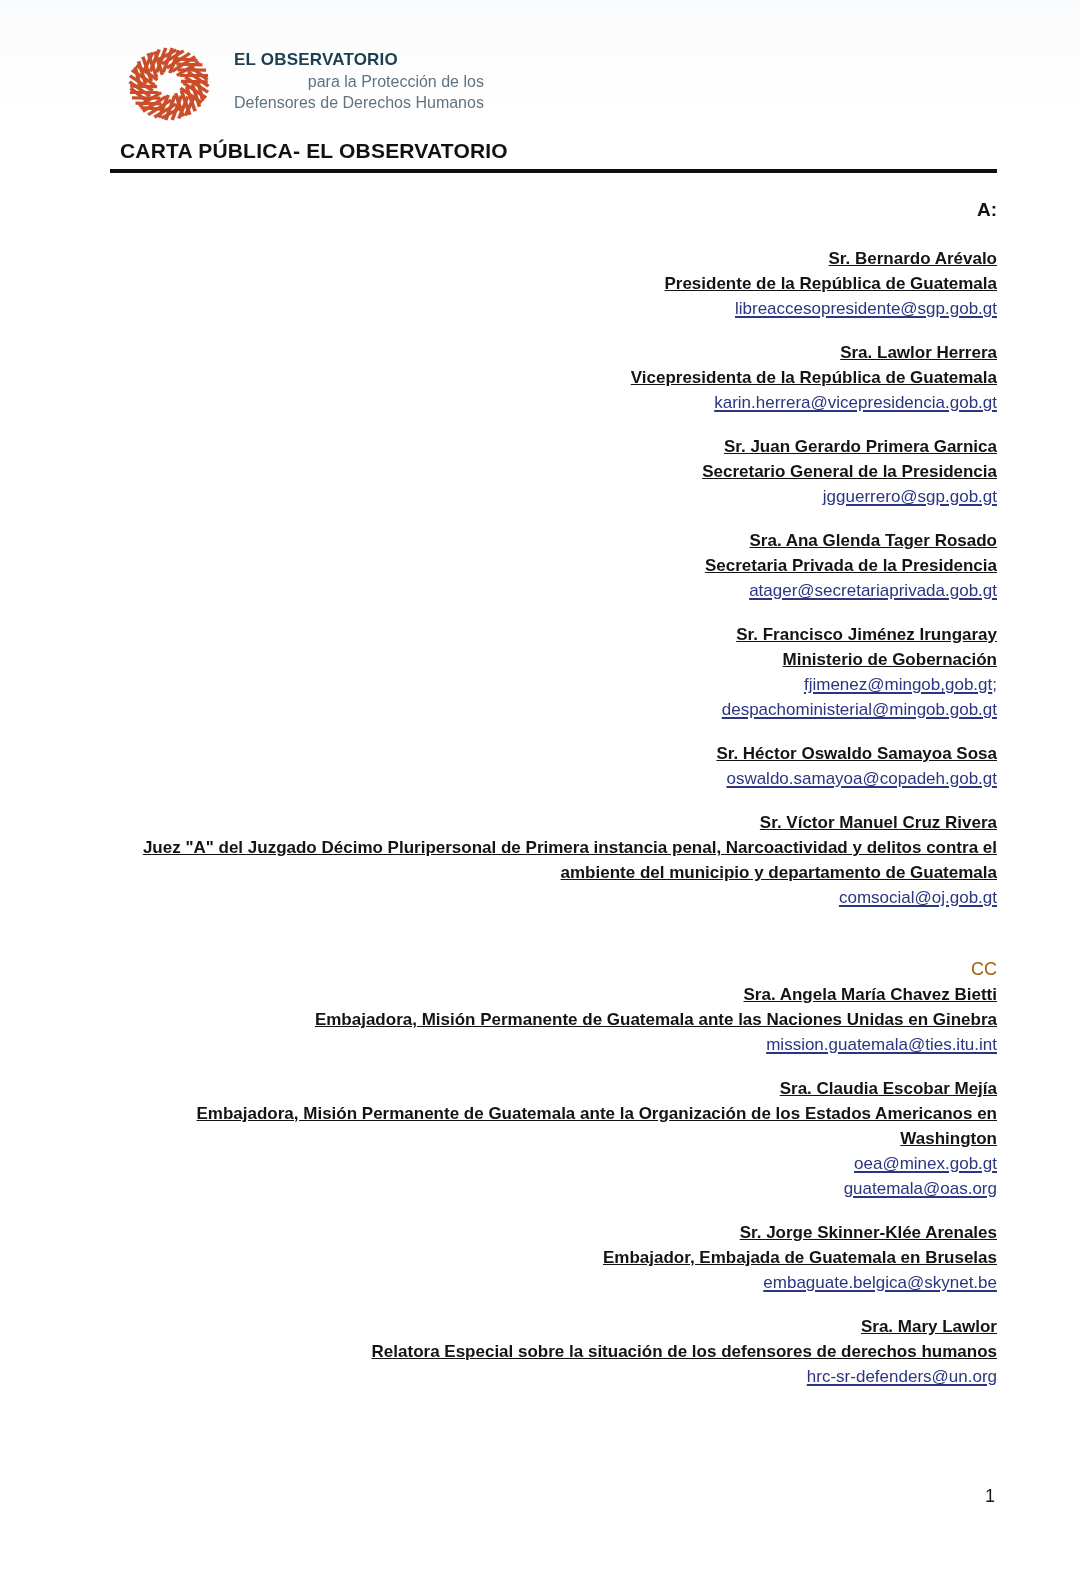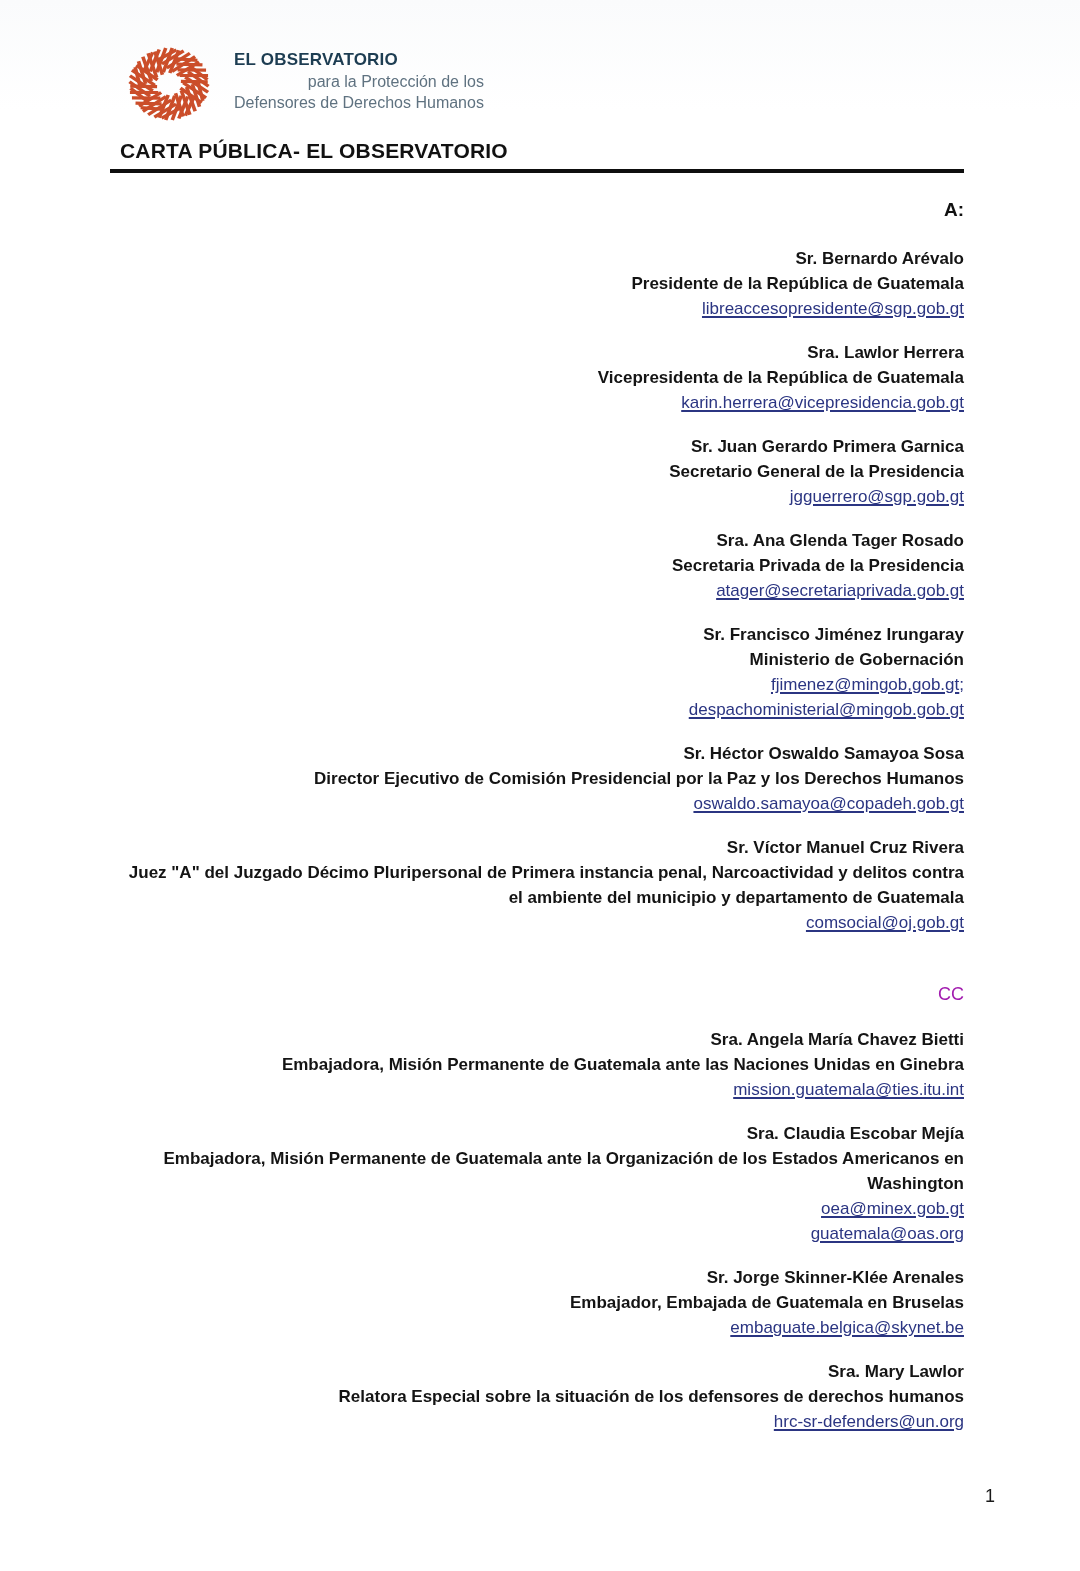--- a/index.html
+++ b/index.html
@@ -14,21 +14,21 @@
   body{
     width:1080px;height:1571px;
     background:linear-gradient(180deg,#fafbfc 0%,#ffffff 7%) #fff;
     font-family:"Liberation Sans", sans-serif;
     color:var(--text);
     position:relative;
     overflow:hidden;
   }
   .page{
     width:1080px;height:1571px;
-    padding:40px 116px 0 112px;
+    padding:40px 83px 0 112px;
     position:relative;
   }
   
   .letterhead{
     display:flex;align-items:flex-start;gap:16px;
     margin-left:8px;
   }
   .logo{flex:0 0 auto;}
   .org-text{margin-top:9px;}
   .org-name{
@@ -48,29 +48,29 @@
     border:none;height:4px;background:#0e0e0e;
     margin:5px 0 0 -2px;
   }
   
   .recipients{text-align:right;}
   .to-label{
     font-size:19px;font-weight:bold;color:#111;
     margin-top:24px;line-height:26px;
   }
   .cc-label{
-    font-size:18px;font-weight:normal;color:#a21caf;
-    margin-top:47px;margin-bottom:20px;line-height:25px;
+    font-size:18px;font-weight:normal;color:#a16207;
+    margin-top:47px;line-height:25px;
   }
   #to-list{margin-top:23px;}
   .recipient{
     font-size:17px;line-height:25px;
     margin-bottom:19px;
   }
-  .r-name,.r-title{font-weight:bold;color:var(--text);}
+  .r-name,.r-title{font-weight:bold;color:var(--text);text-decoration:underline;}
   .r-email{font-weight:normal;}
   .email-link{
     color:var(--link);
     text-decoration:underline;
     text-underline-offset:2px;
     text-decoration-thickness:1.5px;
     cursor:pointer;
   }
   .email-suffix{color:var(--link);text-decoration:none;}
   
@@ -139,21 +139,20 @@
           <div class="r-email"><a class="email-link" href="#">atager@secretariaprivada.gob.gt</a></div>
         </div>
         <div class="recipient">
           <div class="r-name">Sr. Francisco Jiménez Irungaray</div>
           <div class="r-title">Ministerio de Gobernación</div>
           <div class="r-email"><a class="email-link" href="#">fjimenez@mingob,gob.gt</a><span class="email-suffix">;</span></div>
           <div class="r-email"><a class="email-link" href="#">despachoministerial@mingob.gob.gt</a></div>
         </div>
         <div class="recipient">
           <div class="r-name">Sr. Héctor Oswaldo Samayoa Sosa</div>
-          <div class="r-title">Director Ejecutivo de Comisión Presidencial por la Paz y los Derechos Humanos</div>
           <div class="r-email"><a class="email-link" href="#">oswaldo.samayoa@copadeh.gob.gt</a></div>
         </div>
         <div class="recipient">
           <div class="r-name">Sr. Víctor Manuel Cruz Rivera</div>
           <div class="r-title">Juez "A" del Juzgado Décimo Pluripersonal de Primera instancia penal, Narcoactividad y delitos contra el ambiente del municipio y departamento de Guatemala</div>
           <div class="r-email"><a class="email-link" href="#">comsocial@oj.gob.gt</a></div>
         </div>
       </div>
     <div class="cc-label">CC</div>
     <div id="cc-list">

